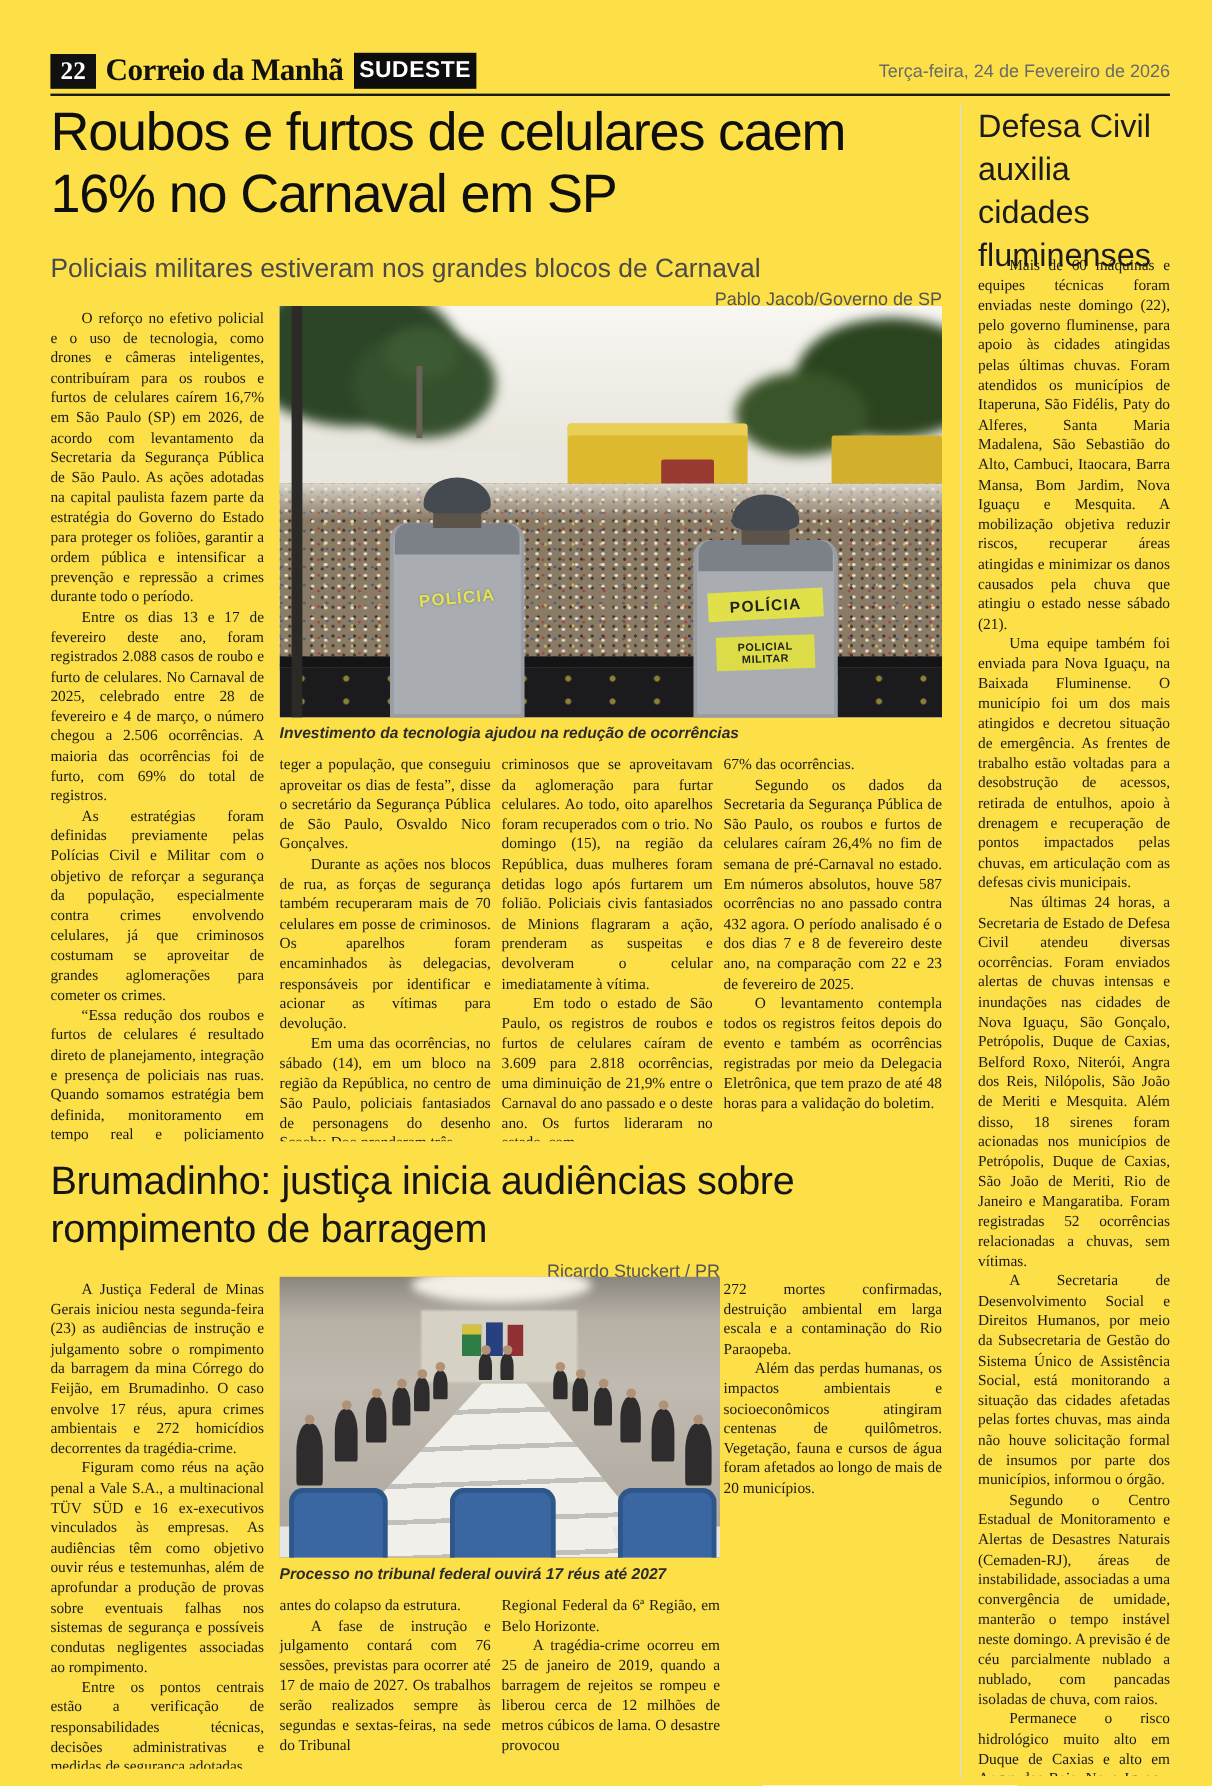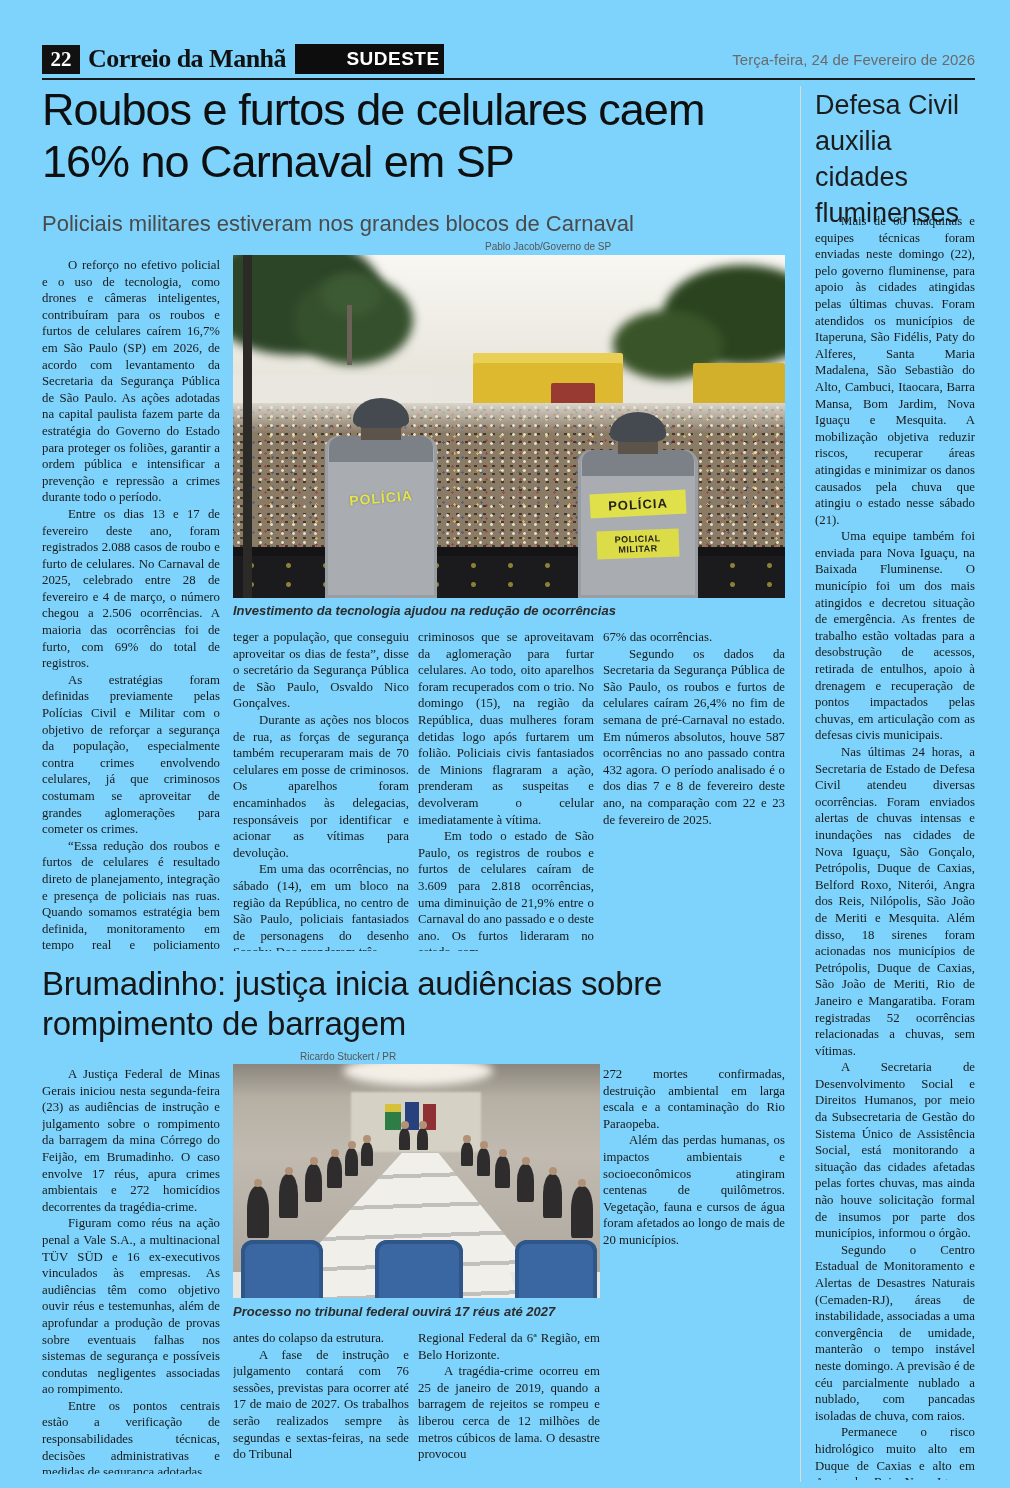--- a/index.html
+++ b/index.html
@@ -1,36 +1,36 @@
 <!DOCTYPE html>
 <html lang="pt-BR"><head>
 <meta charset="utf-8">
 <style>
   html,body{margin:0;padding:0;background:#ffffff;}
-  .page{position:relative;width:1010px;height:1488px;background:#7dd3fc;overflow:hidden;
+  .page{position:relative;width:1010px;height:1488px;background:#fde047;overflow:hidden;
         font-family:"Liberation Serif",serif;color:#1b1b1b;}
   
   .pagenum{position:absolute;left:42px;top:45px;width:38px;height:29px;background:#111;
            color:#fff;font-family:"Liberation Serif",serif;font-weight:700;font-size:21px;
            display:flex;align-items:center;justify-content:center;}
   .paper-name{position:absolute;left:88px;top:44px;font-family:"Liberation Serif",serif;
               font-weight:700;font-size:26px;letter-spacing:-0.5px;color:#111;}
   .section-tag{position:absolute;left:295px;top:44px;width:102px;height:30px;background:#0d0d0d;
                color:#fff;font-family:"Liberation Sans",sans-serif;font-weight:700;font-size:19px;
-               letter-spacing:0.5px;display:flex;align-items:center;justify-content:center;padding-left:47px;}
+               letter-spacing:0.5px;display:flex;align-items:center;justify-content:center;}
   .edition-date{position:absolute;right:35px;top:51px;width:400px;text-align:right;
                 font-family:"Liberation Sans",sans-serif;font-size:15px;color:#6a6a6a;}
   .masthead-rule{position:absolute;left:42px;top:78px;width:933px;height:2px;background:#1a1a1a;}
   
   .a1-headline{position:absolute;left:42px;top:84px;width:740px;font-family:"Liberation Sans",sans-serif;
                font-weight:400;font-size:45px;line-height:1.16;letter-spacing:-1px;color:#0f0f0f;margin:0;}
   .a1-sub{position:absolute;left:42px;top:211px;width:740px;font-family:"Liberation Sans",sans-serif;
           font-weight:400;font-size:22px;color:#4a4a4a;margin:0;}
-  .credit{position:absolute;font-family:"Liberation Sans",sans-serif;font-size:10px;color:#555;
-          text-align:left;}
+  .credit{position:absolute;font-family:"Liberation Sans",sans-serif;font-size:15px;color:#555;
+          text-align:right;}
   .credit1{left:485px;top:241px;width:300px;}
   .credit2{left:300px;top:1051px;width:300px;}
   .caption{position:absolute;font-family:"Liberation Sans",sans-serif;font-style:italic;
            font-weight:700;font-size:13px;color:#2c2c2c;}
   .caption1{left:233px;top:603px;width:552px;}
   .caption2{left:233px;top:1304px;width:367px;}
   .a2-headline{position:absolute;left:42px;top:964px;width:750px;font-family:"Liberation Sans",sans-serif;
                font-weight:500;font-size:33px;line-height:1.2;letter-spacing:-0.3px;color:#161616;margin:0;}
   
   .bodycol{position:absolute;font-size:12.8px;line-height:16.6px;text-align:justify;
@@ -192,20 +192,21 @@
         <p class="para ind" data-interactable="false">Durante as ações nos blocos de rua, as forças de segurança também recuperaram mais de 70 celulares em posse de criminosos. Os aparelhos foram encaminhados às delegacias, responsáveis por identificar e acionar as vítimas para devolução.</p>
         <p class="para ind" data-interactable="false">Em uma das ocorrências, no sábado (14), em um bloco na região da República, no centro de São Paulo, policiais fantasiados de personagens do desenho Scooby-Doo prenderam três</p>
       </div>
     <div class="bodycol a1-col3" data-interactable="false">
         <p class="para" data-interactable="false">criminosos que se aproveitavam da aglomeração para furtar celulares. Ao todo, oito aparelhos foram recuperados com o trio. No domingo (15), na região da República, duas mulheres foram detidas logo após furtarem um folião. Policiais civis fantasiados de Minions flagraram a ação, prenderam as suspeitas e devolveram o celular imediatamente à vítima.</p>
         <p class="para ind" data-interactable="false">Em todo o estado de São Paulo, os registros de roubos e furtos de celulares caíram de 3.609 para 2.818 ocorrências, uma diminuição de 21,9% entre o Carnaval do ano passado e o deste ano. Os furtos lideraram no estado, com</p>
       </div>
     <div class="bodycol a1-col4" data-interactable="false">
         <p class="para" data-interactable="false">67% das ocorrências.</p>
         <p class="para ind" data-interactable="false">Segundo os dados da Secretaria da Segurança Pública de São Paulo, os roubos e furtos de celulares caíram 26,4% no fim de semana de pré-Carnaval no estado. Em números absolutos, houve 587 ocorrências no ano passado contra 432 agora. O período analisado é o dos dias 7 e 8 de fevereiro deste ano, na comparação com 22 e 23 de fevereiro de 2025.</p>
+        <p class="para ind" data-interactable="false">O levantamento contempla todos os registros feitos depois do evento e também as ocorrências registradas por meio da Delegacia Eletrônica, que tem prazo de até 48 horas para a validação do boletim.</p>
       </div>
   </section>
 
   <section data-interactable="false">
     <h1 class="a2-headline" data-interactable="false">Brumadinho: justiça inicia audiências sobre rompimento de barragem</h1>
     <div class="credit credit2" data-interactable="false">Ricardo Stuckert / PR</div>
 
     <div class="bodycol a2-col1" data-interactable="false">
         <p class="para ind" data-interactable="false">A Justiça Federal de Minas Gerais iniciou nesta segunda-feira (23) as audiências de instrução e julgamento sobre o rompimento da barragem da mina Córrego do Feijão, em Brumadinho. O caso envolve 17 réus, apura crimes ambientais e 272 homicídios decorrentes da tragédia-crime.</p>
         <p class="para ind" data-interactable="false">Figuram como réus na ação penal a Vale S.A., a multinacional TÜV SÜD e 16 ex-executivos vinculados às empresas. As audiências têm como objetivo ouvir réus e testemunhas, além de aprofundar a produção de provas sobre eventuais falhas nos sistemas de segurança e possíveis condutas negligentes associadas ao rompimento.</p>

